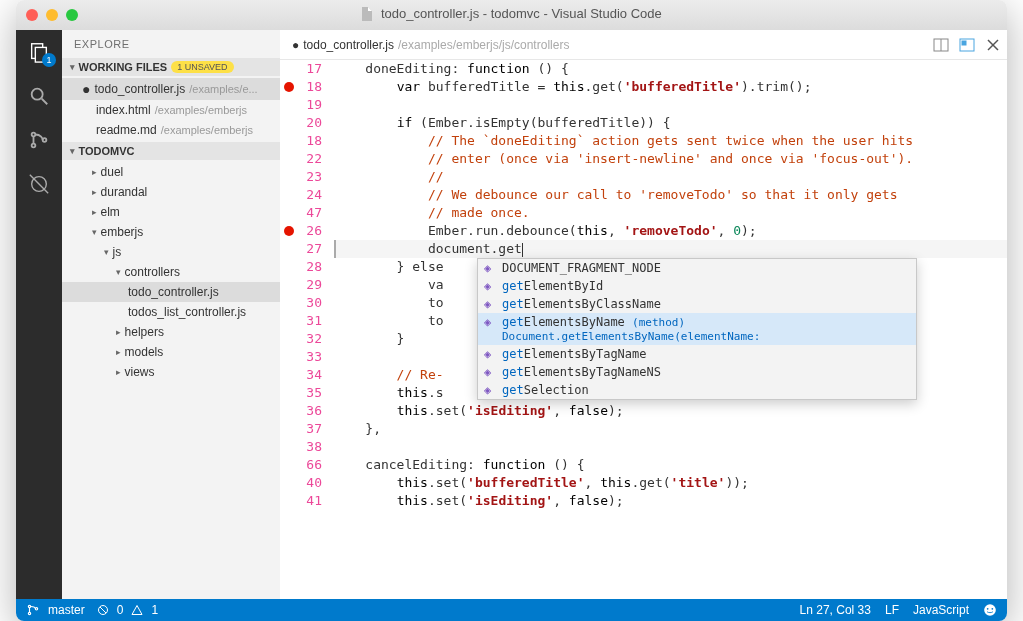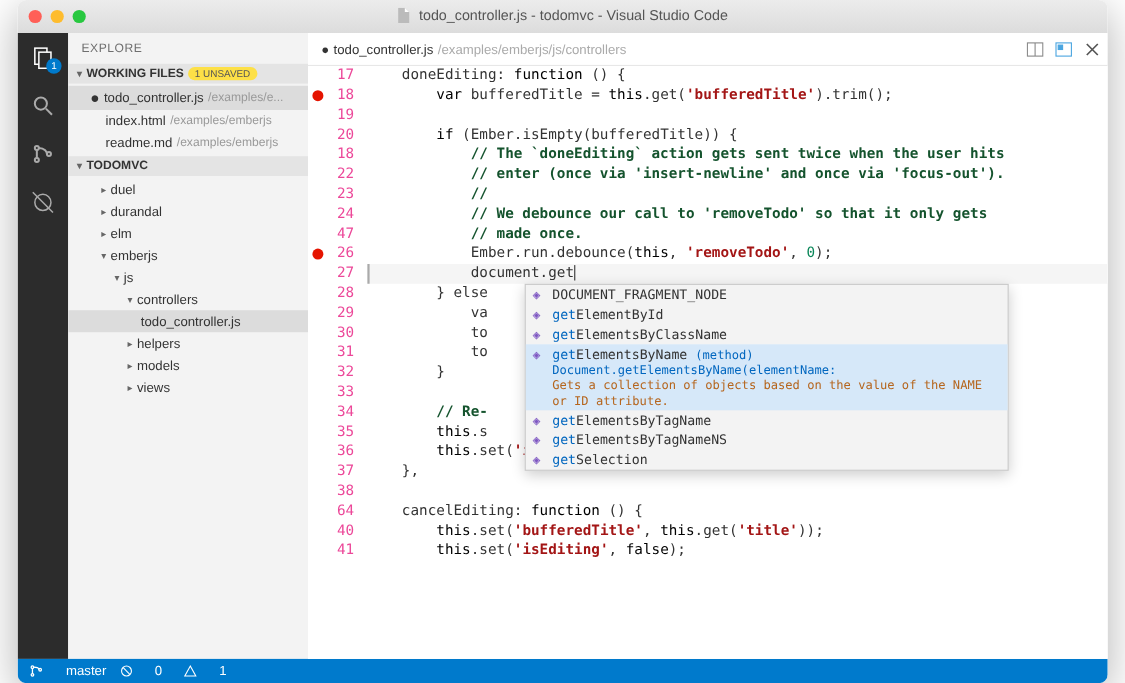--- a/index.html
+++ b/index.html
@@ -42,33 +42,33 @@
 .tab-actions .ticon { width: 16px; height: 16px; cursor: pointer; }
 .editor { flex: 1; display: flex; font-family: Menlo, Consolas, monospace; font-size: 13px; background: #fff; position: relative; overflow: hidden; }
 .gutter { width: 54px; text-align: right; padding-right: 12px; color: #ec4899; user-select: none; position: relative; }
 .gutter .line { height: 18px; line-height: 18px; position: relative; }
 .breakpoint { position: absolute; left: 4px; top: 4px; width: 10px; height: 10px; background: #e51400; border-radius: 50%; }
 .code { flex: 1; white-space: pre; line-height: 18px; color: #333; position: relative; }
 .code .cline { height: 18px; }
 .kw { color: #000000; }
 .str { color: #a31515; font-weight: bold; }
 .num { color: #098658; }
-.cm { color: #14532d; font-weight: bold; }
+.cm { color: #c2410c; }
 .cursor-line { background: #f5f5f5; box-shadow: inset 2px 0 0 #aaa; }
 .autocomplete { position: absolute; left: 197px; top: 198px; width: 440px; background: #f3f3f3; border: 1px solid #c8c8c8; box-shadow: 0 4px 12px rgba(0,0,0,0.2); font-size: 12px; z-index: 10; }
 .ac-item { padding: 2px 6px; display: flex; align-items: flex-start; gap: 6px; cursor: pointer; }
 .ac-item.selected { background: #d6e8f9; }
 .ac-icon { color: #7e57c2; font-size: 12px; width: 12px; flex-shrink: 0; }
 .ac-label { color: #333; }
 .ac-label .match { color: #0066bf; }
 .ac-extra { color: #0066bf; font-size: 11px; }
 .ac-doc { color: #b5651d; font-size: 11px; }
 .statusbar { height: 22px; background: #007acc; color: #fff; display: flex; align-items: center; font-size: 12px; padding: 0 10px; gap: 12px; }
 .statusbar .right { margin-left: auto; display: flex; gap: 14px; align-items: center; }
-.sb-item { display: flex; align-items: center; gap: 20px; cursor: pointer; }
+.sb-item { display: flex; align-items: center; gap: 8px; cursor: pointer; }
 .caret-bar { display: inline-block; width: 1px; height: 14px; background: #333; vertical-align: middle; }
 </style>
 </head>
 <body>
 
 <div class="window">
   <div class="titlebar">
     <div class="traffic">
       <div class="dot red"></div>
       <div class="dot yellow"></div>
@@ -164,20 +164,23 @@
           <div class="tree-item indent2">
             <span class="chev">▾</span> 
             <span class="name">js</span>
           </div>
           <div class="tree-item indent3">
             <span class="chev">▾</span> 
             <span class="name">controllers</span>
           </div>
           <div class="tree-item indent4 selected">
             <span class="name">todo_controller.js</span>
+          </div>
+          <div class="tree-item indent4">
+            <span class="name">todos_list_controller.js</span>
           </div>
           <div class="tree-item indent3">
             <span class="chev">▸</span> 
             <span class="name">helpers</span>
           </div>
           <div class="tree-item indent3">
             <span class="chev">▸</span> 
             <span class="name">models</span>
           </div>
           <div class="tree-item indent3">
@@ -227,41 +230,41 @@
             <div class="line">29</div>
             <div class="line">30</div>
             <div class="line">31</div>
             <div class="line">32</div>
             <div class="line">33</div>
             <div class="line">34</div>
             <div class="line">35</div>
             <div class="line">36</div>
             <div class="line">37</div>
             <div class="line">38</div>
-            <div class="line">64</div>
+            <div class="line">66</div>
             <div class="line">40</div>
             <div class="line">41</div>
           </div>
         <div class="code" id="code"><div class="cline">    doneEditing: <span class="kw">function</span> () {</div><div class="cline">        <span class="kw">var</span> bufferedTitle = <span class="kw">this</span>.get(<span class="str">'bufferedTitle'</span>).trim();</div><div class="cline"></div><div class="cline">        <span class="kw">if</span> (Ember.isEmpty(bufferedTitle)) {</div><div class="cline">    <span class="cm">        // The `doneEditing` action gets sent twice when the user hits</span></div><div class="cline">    <span class="cm">        // enter (once via 'insert-newline' and once via 'focus-out').</span></div><div class="cline">    <span class="cm">        //</span></div><div class="cline">    <span class="cm">        // We debounce our call to 'removeTodo' so that it only gets</span></div><div class="cline">    <span class="cm">        // made once.</span></div><div class="cline">            Ember.run.debounce(<span class="kw">this</span>, <span class="str">'removeTodo'</span>, <span class="num">0</span>);</div><div class="cline cursor-line">            document.get<span class="caret-bar"></span></div><div class="cline">        } else</div><div class="cline">            va</div><div class="cline">            to</div><div class="cline">            to</div><div class="cline">        }</div><div class="cline"></div><div class="cline">    <span class="cm">    // Re-</span></div><div class="cline">        <span class="kw">this</span>.s</div><div class="cline">        <span class="kw">this</span>.set(<span class="str">'isEditing'</span>, <span class="kw">false</span>);</div><div class="cline">    },</div><div class="cline"></div><div class="cline">    cancelEditing: <span class="kw">function</span> () {</div><div class="cline">        <span class="kw">this</span>.set(<span class="str">'bufferedTitle'</span>, <span class="kw">this</span>.get(<span class="str">'title'</span>));</div><div class="cline">        <span class="kw">this</span>.set(<span class="str">'isEditing'</span>, <span class="kw">false</span>);</div></div>
         <div class="autocomplete" id="autocomplete">
             <div class="ac-item">
               <span class="ac-icon">◈</span>
               <div><span class="ac-label"><span class="match"></span>DOCUMENT_FRAGMENT_NODE</span></div>
             </div>
             <div class="ac-item">
               <span class="ac-icon">◈</span>
               <div><span class="ac-label"><span class="match">get</span>ElementById</span></div>
             </div>
             <div class="ac-item">
               <span class="ac-icon">◈</span>
               <div><span class="ac-label"><span class="match">get</span>ElementsByClassName</span></div>
             </div>
             <div class="ac-item selected">
               <span class="ac-icon">◈</span>
-              <div><span class="ac-label"><span class="match">get</span>ElementsByName</span> <span class="ac-extra">(method) Document.getElementsByName(elementName:</span><br><span class="ac-doc">Gets a collection of objects based on the value of the NAME or ID attribute.</span></div>
+              <div><span class="ac-label"><span class="match">get</span>ElementsByName</span> <span class="ac-extra">(method) Document.getElementsByName(elementName:</span><br></div>
             </div>
             <div class="ac-item">
               <span class="ac-icon">◈</span>
               <div><span class="ac-label"><span class="match">get</span>ElementsByTagName</span></div>
             </div>
             <div class="ac-item">
               <span class="ac-icon">◈</span>
               <div><span class="ac-label"><span class="match">get</span>ElementsByTagNameNS</span></div>
             </div>
             <div class="ac-item">
@@ -287,14 +290,27 @@
       <svg width="12" height="12" viewBox="0 0 24 24" fill="none" stroke="#fff" stroke-width="2">
           <circle cx="12" cy="12" r="9"></circle>
           <line x1="6" y1="6" x2="18" y2="18"></line>
         </svg>
       <span>0</span>
       <svg width="12" height="12" viewBox="0 0 24 24" fill="none" stroke="#fff" stroke-width="2">
           <path d="M12 3l10 18H2z"></path>
         </svg>
       <span>1</span>
     </div>
+    <div class="right">
+      <div class="sb-item">Ln 27, Col 33</div>
+      <div class="sb-item">LF</div>
+      <div class="sb-item">JavaScript</div>
+      <div class="sb-item">
+        <svg width="14" height="14" viewBox="0 0 24 24" fill="#fff">
+            <circle cx="12" cy="12" r="10"></circle>
+            <circle cx="8" cy="10" r="1.5" fill="#007acc"></circle>
+            <circle cx="16" cy="10" r="1.5" fill="#007acc"></circle>
+            <path d="M7 15c2 2 8 2 10 0" stroke="#007acc" stroke-width="1.5" fill="none"></path>
+          </svg>
+      </div>
+    </div>
   </div>
 </div>
 
 </body></html>

